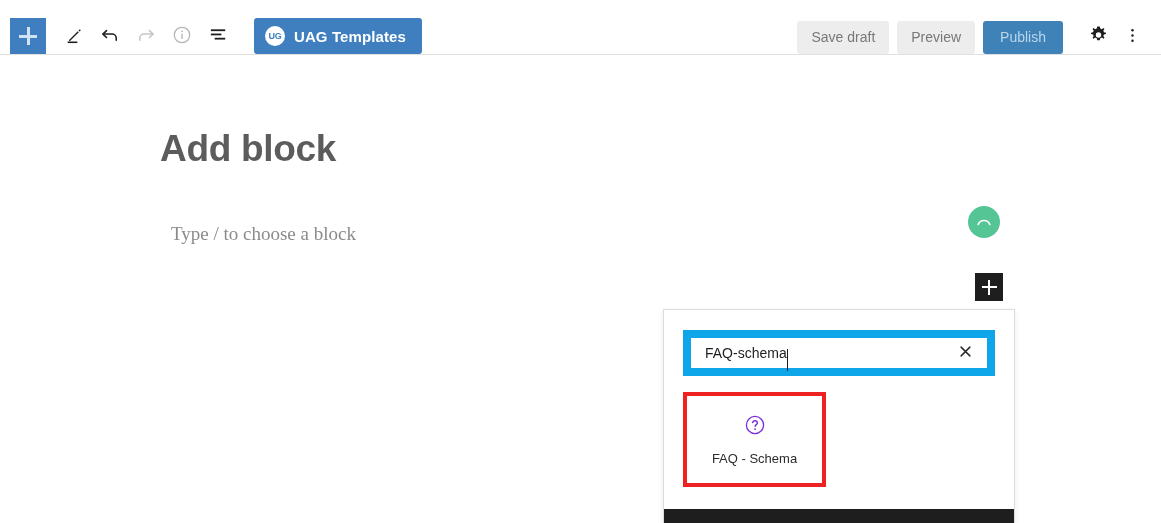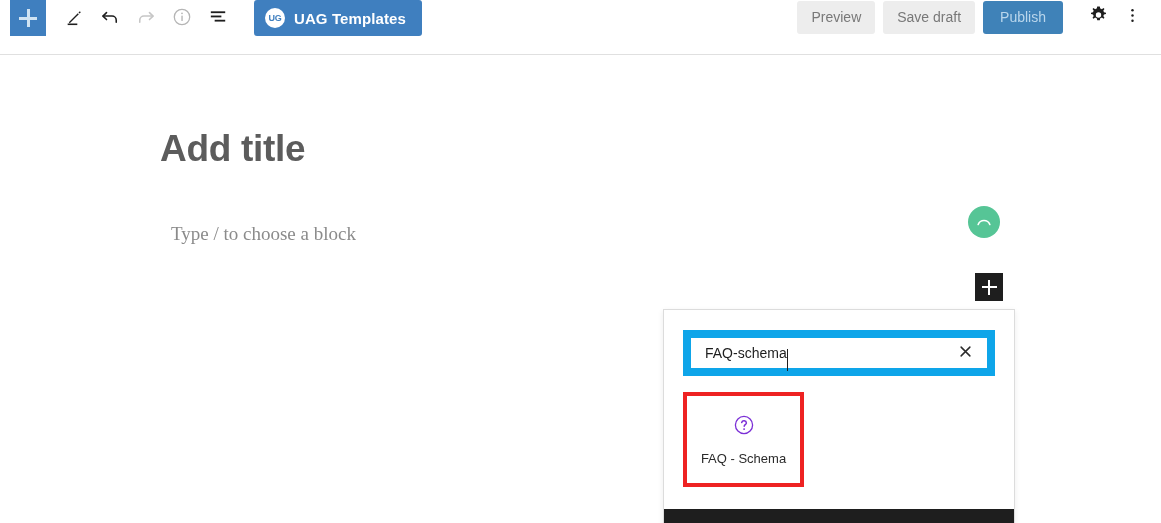--- a/index.html
+++ b/index.html
@@ -19,21 +19,21 @@
   
   .toolbar {
     position: absolute;
     top: 0; left: 0;
     width: 1161px;
     height: 55px;
     background: #ffffff;
     border-bottom: 1px solid #e0e0e0;
     box-sizing: border-box;
     display: flex;
-    align-items: flex-start;
+    align-items: flex-end;
   }
   .toolbar-left {
     display: flex;
     align-items: center;
     padding-left: 10px;
     gap: 0px;
   }
   .toolbar-right {
     margin-left: auto;
     display: flex;
@@ -282,21 +282,21 @@
     padding: 0;
   }
 
   .results-area {
     padding: 16px 19px 22px 19px;
     min-height: 92px;
     box-sizing: border-box;
   }
   .block-card-highlight {
     border: 4px solid #ee2222;
-    width: 121px;
+    width: 143px;
     height: 95px;
     box-sizing: border-box;
     display: block;
   }
   .block-card {
     width: 100%;
     height: 100%;
     background: #ffffff;
     border: none;
     cursor: pointer;
@@ -386,22 +386,22 @@
       </span>
     </button>
 
     <button class="uag-btn">
       <span class="uag-badge">UG</span>
       <span>UAG Templates</span>
     </button>
   </div>
 
   <div class="toolbar-right">
+    <button class="txt-btn">Save draft</button>
     <button class="txt-btn">Preview</button>
-    <button class="txt-btn">Save draft</button>
     <button class="publish-btn">Publish</button>
 
     <button class="icon-btn">
       <span>
         <svg width="21" height="21" viewBox="0 0 24 24">
           <path d="M12 1.8 l1.5 0 0.45 2.3 a7.9 7.9 0 0 1 1.85 0.77 l1.95 -1.33 1.06 1.06 -1.33 1.95 a7.9 7.9 0 0 1 0.77 1.85 l2.3 0.45 0 1.5 -2.3 0.45 a7.9 7.9 0 0 1 -0.77 1.85 l1.33 1.95 -1.06 1.06 -1.95 -1.33 a7.9 7.9 0 0 1 -1.85 0.77 l-0.45 2.3 -1.5 0 -1.5 0 -0.45 -2.3 a7.9 7.9 0 0 1 -1.85 -0.77 l-1.95 1.33 -1.06 -1.06 1.33 -1.95 a7.9 7.9 0 0 1 -0.77 -1.85 l-2.3 -0.45 0 -1.5 2.3 -0.45 a7.9 7.9 0 0 1 0.77 -1.85 l-1.33 -1.95 1.06 -1.06 1.95 1.33 a7.9 7.9 0 0 1 1.85 -0.77 l0.45 -2.3 z" fill="#1e1e1e"></path>
           <circle cx="12" cy="11.4" r="3.1" fill="#ffffff"></circle>
         </svg>
       </span>
     </button>
@@ -413,21 +413,21 @@
           <circle cx="12" cy="12" r="1.55" fill="#1e1e1e"></circle>
           <circle cx="12" cy="18.6" r="1.55" fill="#1e1e1e"></circle>
         </svg>
       </span>
     </button>
   </div>
 </div>
 
 <div class="canvas">
 
-  <div class="post-title">Add title</div>
+  <div class="post-title">Add block</div>
 
   <div class="block-placeholder">Type / to choose a block</div>
 
   <div class="status-circle">
     <svg width="20" height="20" viewBox="0 0 24 24">
       <path d="M5 15 A7.5 7.5 0 0 1 19 15" stroke="#ffffff" stroke-width="1.9" fill="none" stroke-linecap="round"></path>
     </svg>
   </div>
 
   <button class="inline-inserter">

